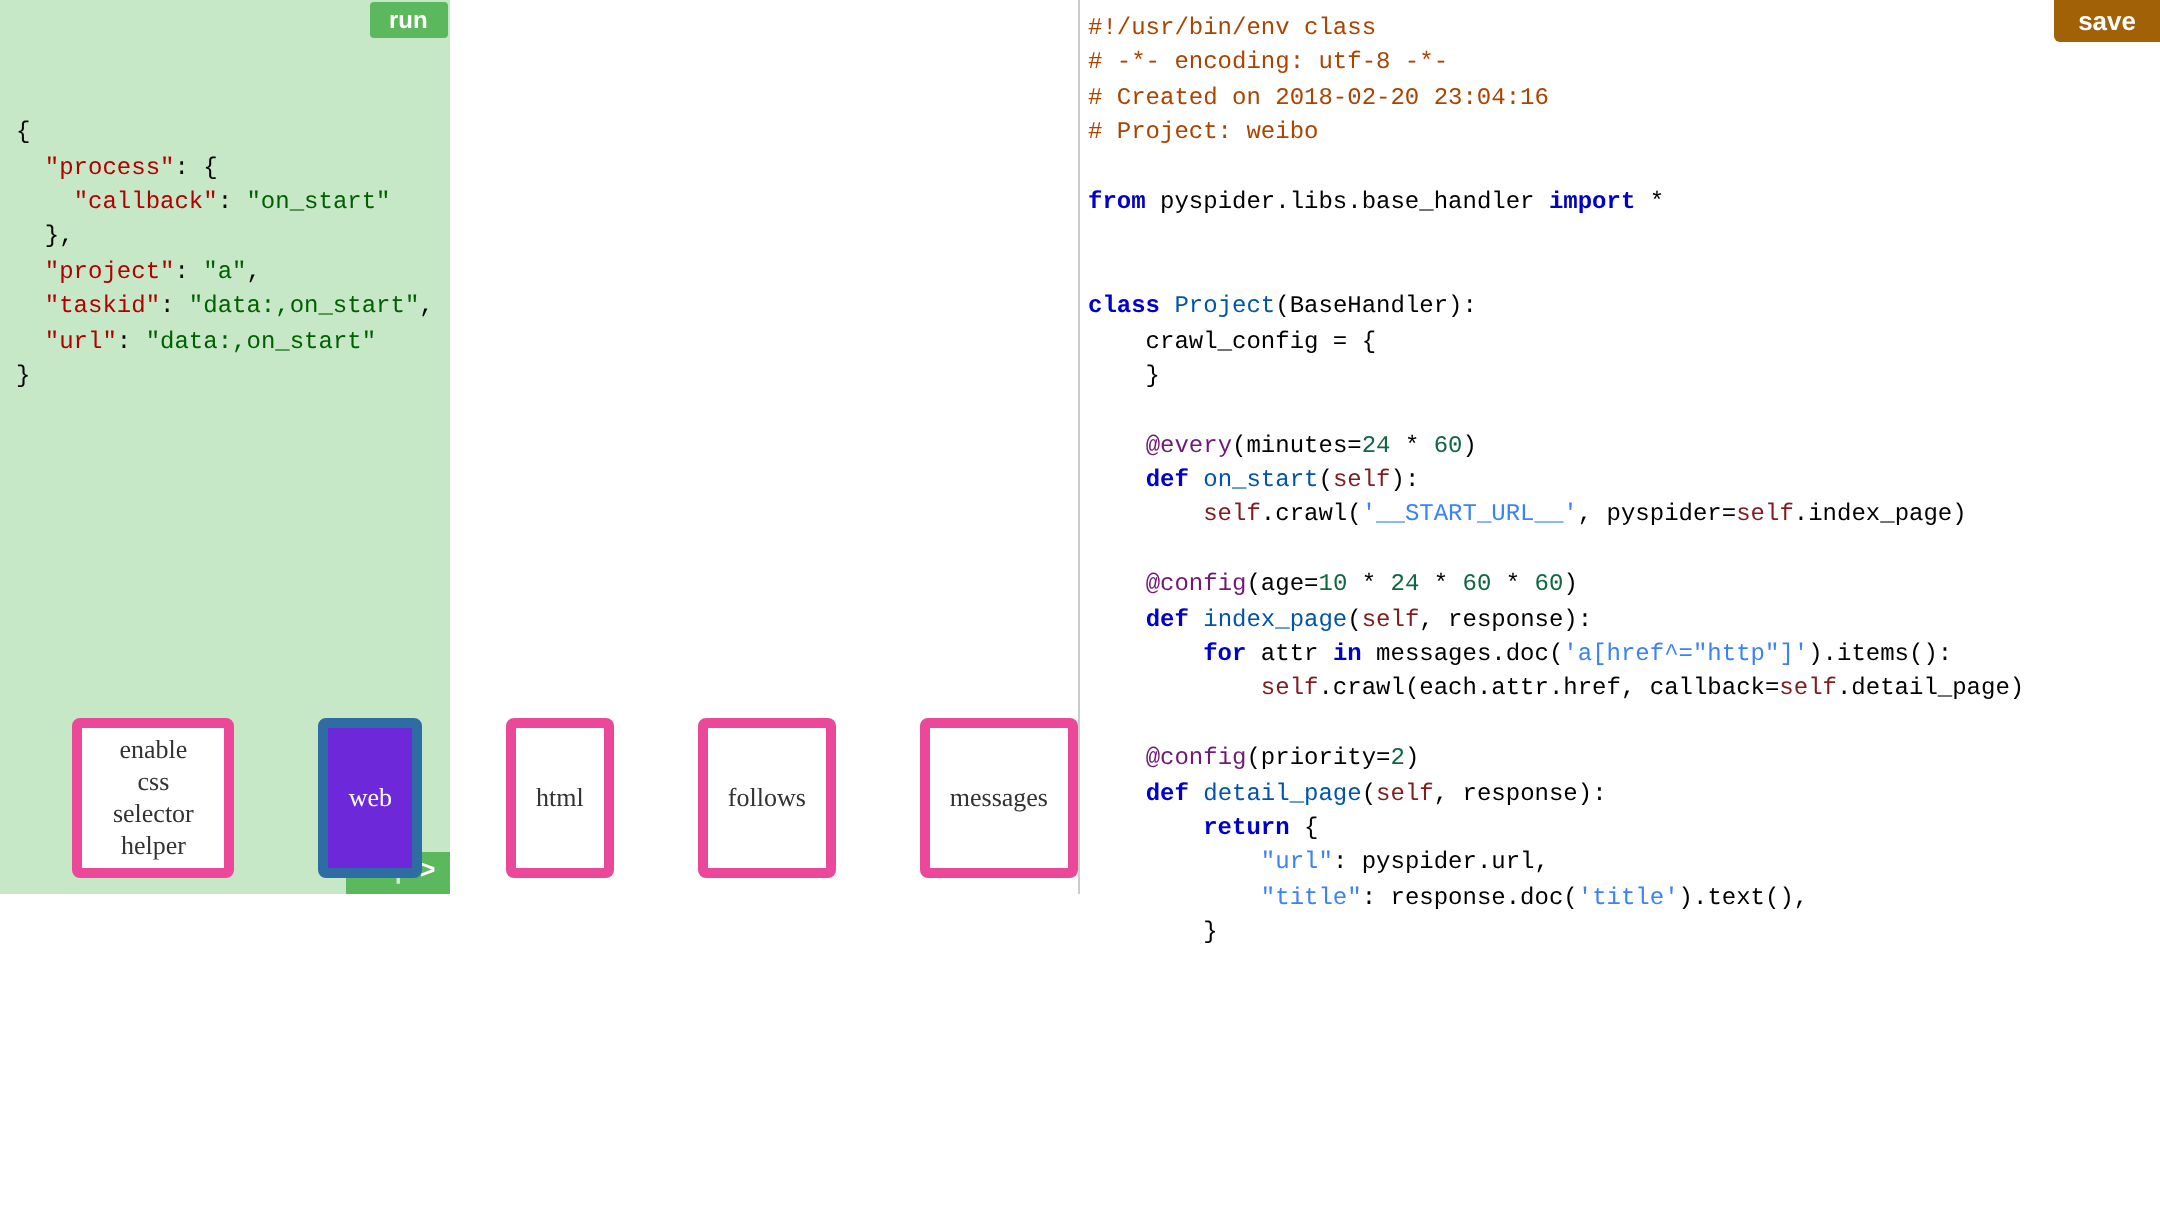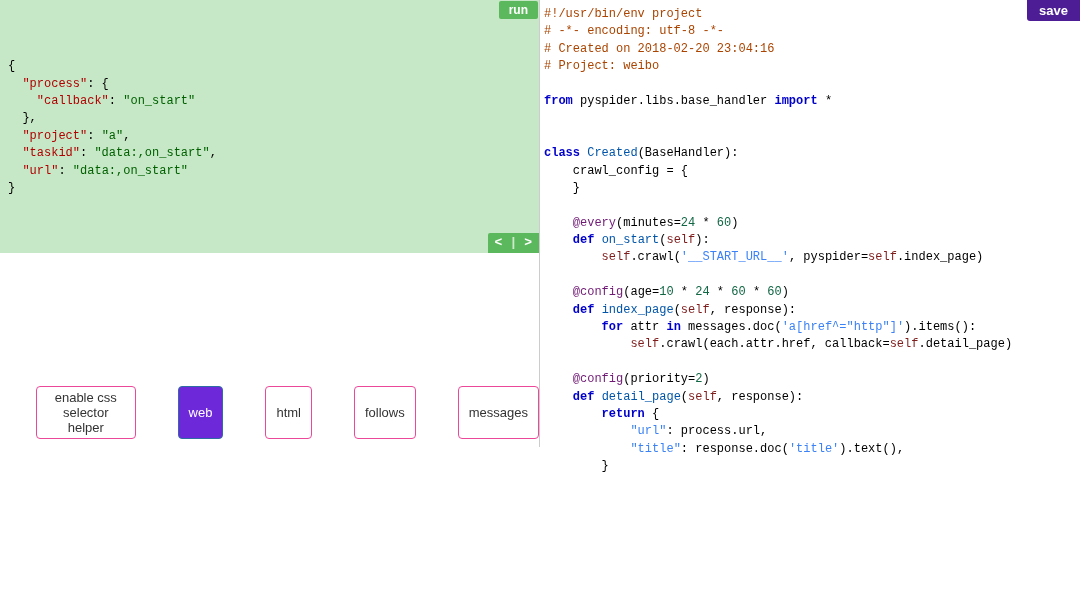--- a/index.html
+++ b/index.html
@@ -8,21 +8,20 @@
   font-size: 12px;
   width: 1080px;
   height: 603px;
   display: flex;
   overflow: hidden;
 }
 .left-pane {
   width: 540px;
   height: 447px;
   display: flex;
-  flex-direction: column;
   border-right: 1px solid #ccc;
   position: relative;
 }
 .task-panel {
   background: #c7e8c7;
   padding: 6px 8px 4px 8px;
   position: relative;
   line-height: 1.45;
   white-space: pre;
   min-height: 98px;
@@ -67,25 +66,25 @@
   position: absolute;
   bottom: 8px;
   left: 0;
   right: 0;
   display: flex;
   justify-content: center;
   gap: 6px;
 }
 .bottom-tabs button {
   background: #fff;
-  border: 1px solid #ec4899;
+  border: 5px solid #ec4899;
   border-radius: 4px;
   padding: 3px 10px;
   font-size: 13px;
-  font-family: Liberation Sans, sans-serif;
+  font-family: Liberation Serif, serif;
   color: #333;
   cursor: pointer;
   margin-left: 36px;
 }
 .bottom-tabs button.active {
   background: #6d28d9;
   border-color: #2e6da4;
   color: #fff;
 }
 .right-pane {
@@ -107,21 +106,21 @@
   flex: 1;
   padding: 6px 0 0 4px;
   line-height: 1.45;
   white-space: pre;
   font-size: 12px;
 }
 .save-btn {
   position: absolute;
   top: 0;
   right: 0;
-  background: #4c1d95;
+  background: #a16207;
   color: #fff;
   border: none;
   padding: 3px 12px;
   font-size: 13px;
   font-weight: bold;
   cursor: pointer;
   border-radius: 0 0 0 3px;
 }
 
 .cm { color: #aa4400; } 
@@ -157,42 +156,42 @@
       <button>enable css selector helper</button>
       <button class="active">web</button>
       <button>html</button>
       <button>follows</button>
       <button>messages</button>
     </div>
 </div>
 
 <div class="right-pane">
   <button class="save-btn">save</button>
-  <div class="code-area" id="code-area"><span class="cm">#!/usr/bin/env project</span>
+  <div class="code-area" id="code-area"><span class="cm">#!/usr/bin/env class</span>
 <span class="cm"># -*- encoding: utf-8 -*-</span>
 <span class="cm"># Created on 2018-02-20 23:04:16</span>
 <span class="cm"># Project: weibo</span>
 
 <span class="kw2">from </span><span>pyspider.libs.base_handler </span><span class="kw2">import </span><span>*</span>
 
 
-<span class="kw2">class </span><span class="fn">Created</span><span>(BaseHandler):</span>
+<span class="kw2">class </span><span class="fn">Project</span><span>(BaseHandler):</span>
 <span>    crawl_config = {</span>
 <span>    }</span>
 
 <span>    </span><span class="dc">@every</span><span>(minutes=</span><span class="nm">24</span><span> * </span><span class="nm">60</span><span>)</span>
 <span>    </span><span class="kw2">def </span><span class="fn">on_start</span><span>(</span><span class="sf">self</span><span>):</span>
 <span>        </span><span class="sf">self</span><span>.crawl(</span><span class="st">'__START_URL__'</span><span>, pyspider=</span><span class="sf">self</span><span>.index_page)</span>
 
 <span>    </span><span class="dc">@config</span><span>(age=</span><span class="nm">10</span><span> * </span><span class="nm">24</span><span> * </span><span class="nm">60</span><span> * </span><span class="nm">60</span><span>)</span>
 <span>    </span><span class="kw2">def </span><span class="fn">index_page</span><span>(</span><span class="sf">self</span><span>, response):</span>
 <span>        </span><span class="kw2">for </span><span>attr </span><span class="kw2">in </span><span>messages.doc(</span><span class="st">'a[href^="http"]'</span><span>).items():</span>
 <span>            </span><span class="sf">self</span><span>.crawl(each.attr.href, callback=</span><span class="sf">self</span><span>.detail_page)</span>
 
 <span>    </span><span class="dc">@config</span><span>(priority=</span><span class="nm">2</span><span>)</span>
 <span>    </span><span class="kw2">def </span><span class="fn">detail_page</span><span>(</span><span class="sf">self</span><span>, response):</span>
 <span>        </span><span class="kw2">return </span><span>{</span>
-<span>            </span><span class="st">"url"</span><span>: process.url,</span>
+<span>            </span><span class="st">"url"</span><span>: pyspider.url,</span>
 <span>            </span><span class="st">"title"</span><span>: response.doc(</span><span class="st">'title'</span><span>).text(),</span>
 <span>        }</span>
 
 </div>
 </div>
 
 </body></html>

